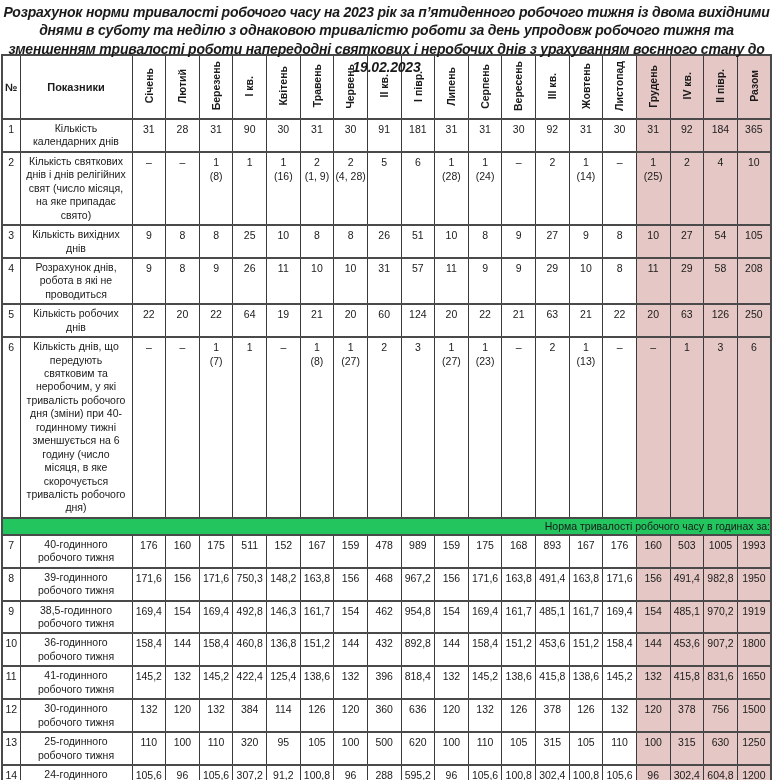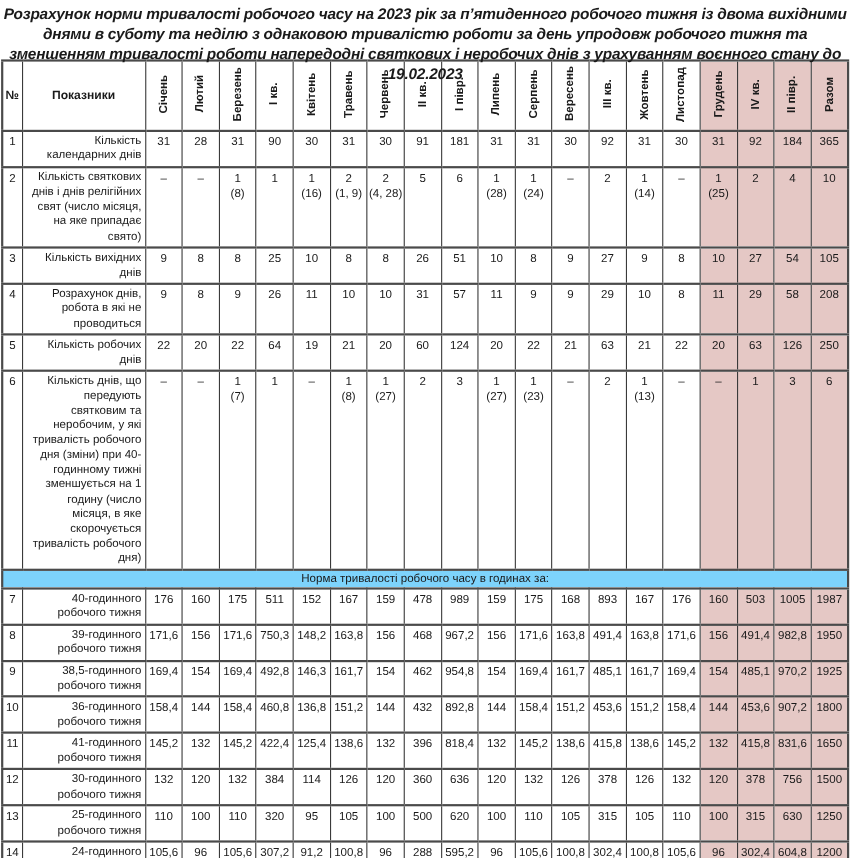--- a/index.html
+++ b/index.html
@@ -27,24 +27,24 @@
     padding:0; overflow:hidden;
   }
   thead th { height:62px; vertical-align:middle; text-align:center; font-weight:bold; }
   th.corner { font-size:11px; }
   .vert {
     writing-mode:vertical-rl; transform:rotate(180deg);
     display:inline-block; line-height:1; white-space:nowrap;
     font-weight:bold; font-size:10.5px; padding:2px 0;
   }
   td.row-num   { text-align:center; vertical-align:top; padding-top:3px; }
-  td.row-label { text-align:right; vertical-align:top; padding:2px 3px; line-height:1.28; }
+  td.row-label { text-align:center; vertical-align:top; padding:2px 3px; line-height:1.28; }
   td.value-cell{ text-align:center; vertical-align:top; padding-top:3px; white-space:pre-line; line-height:1.3; }
   td.hl, th.hl { background:#e5c8c5; }
-  td.section-cell { text-align:center; font-size:10.5px; padding:1px 0; background:#7dd3fc; }
+  td.section-cell { text-align:right; font-size:10.5px; padding:1px 0; background:#22c55e; }
   
   tbody tr:nth-child(1) { height:30px; }
   tbody tr:nth-child(2) { height:66px; }
   tbody tr:nth-child(3) { height:31px; }
   tbody tr:nth-child(4) { height:30px; }
   tbody tr:nth-child(5) { height:31px; }
   tbody tr:nth-child(6) { height:150px; }
   tbody tr:nth-child(7) { height:17px; }
   tbody tr:nth-child(n+8) { height:30px; }
 </style>
@@ -221,21 +221,21 @@
           <td class="value-cell">63</td>
           <td class="value-cell">21</td>
           <td class="value-cell">22</td>
           <td class="value-cell hl">20</td>
           <td class="value-cell hl">63</td>
           <td class="value-cell hl">126</td>
           <td class="value-cell hl">250</td>
         </tr>
         <tr>
           <td class="row-num">6</td>
-          <td class="row-label">Кількість днів, що передують святковим та неробочим, у які тривалість робочого дня (зміни) при 40-годинному тижні зменшується на 1 годину (число місяця, в яке скорочується тривалість робочого дня)</td>
+          <td class="row-label">Кількість днів, що передують святковим та неробочим, у які тривалість робочого дня (зміни) при 40-годинному тижні зменшується на 6 годину (число місяця, в яке скорочується тривалість робочого дня)</td>
           <td class="value-cell">–</td>
           <td class="value-cell">–</td>
           <td class="value-cell">1
 (7)</td>
           <td class="value-cell">1</td>
           <td class="value-cell">–</td>
           <td class="value-cell">1
 (8)</td>
           <td class="value-cell">1
 (27)</td>
@@ -272,21 +272,21 @@
           <td class="value-cell">989</td>
           <td class="value-cell">159</td>
           <td class="value-cell">175</td>
           <td class="value-cell">168</td>
           <td class="value-cell">893</td>
           <td class="value-cell">167</td>
           <td class="value-cell">176</td>
           <td class="value-cell hl">160</td>
           <td class="value-cell hl">503</td>
           <td class="value-cell hl">1005</td>
-          <td class="value-cell hl">1987</td>
+          <td class="value-cell hl">1993</td>
         </tr>
         <tr>
           <td class="row-num">8</td>
           <td class="row-label">39-годинного робочого тижня</td>
           <td class="value-cell">171,6</td>
           <td class="value-cell">156</td>
           <td class="value-cell">171,6</td>
           <td class="value-cell">750,3</td>
           <td class="value-cell">148,2</td>
           <td class="value-cell">163,8</td>
@@ -318,21 +318,21 @@
           <td class="value-cell">954,8</td>
           <td class="value-cell">154</td>
           <td class="value-cell">169,4</td>
           <td class="value-cell">161,7</td>
           <td class="value-cell">485,1</td>
           <td class="value-cell">161,7</td>
           <td class="value-cell">169,4</td>
           <td class="value-cell hl">154</td>
           <td class="value-cell hl">485,1</td>
           <td class="value-cell hl">970,2</td>
-          <td class="value-cell hl">1925</td>
+          <td class="value-cell hl">1919</td>
         </tr>
         <tr>
           <td class="row-num">10</td>
           <td class="row-label">36-годинного робочого тижня</td>
           <td class="value-cell">158,4</td>
           <td class="value-cell">144</td>
           <td class="value-cell">158,4</td>
           <td class="value-cell">460,8</td>
           <td class="value-cell">136,8</td>
           <td class="value-cell">151,2</td>

